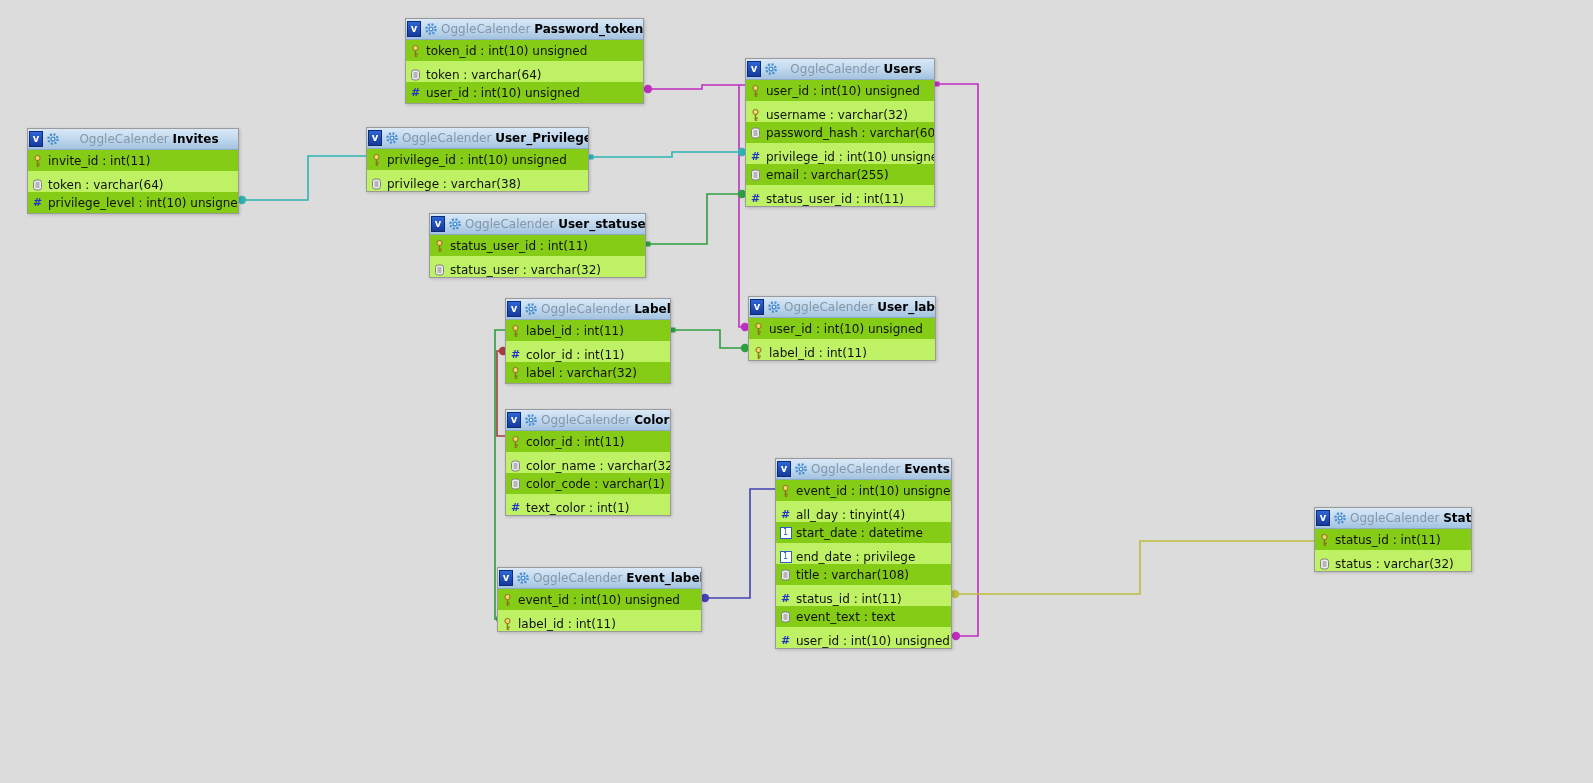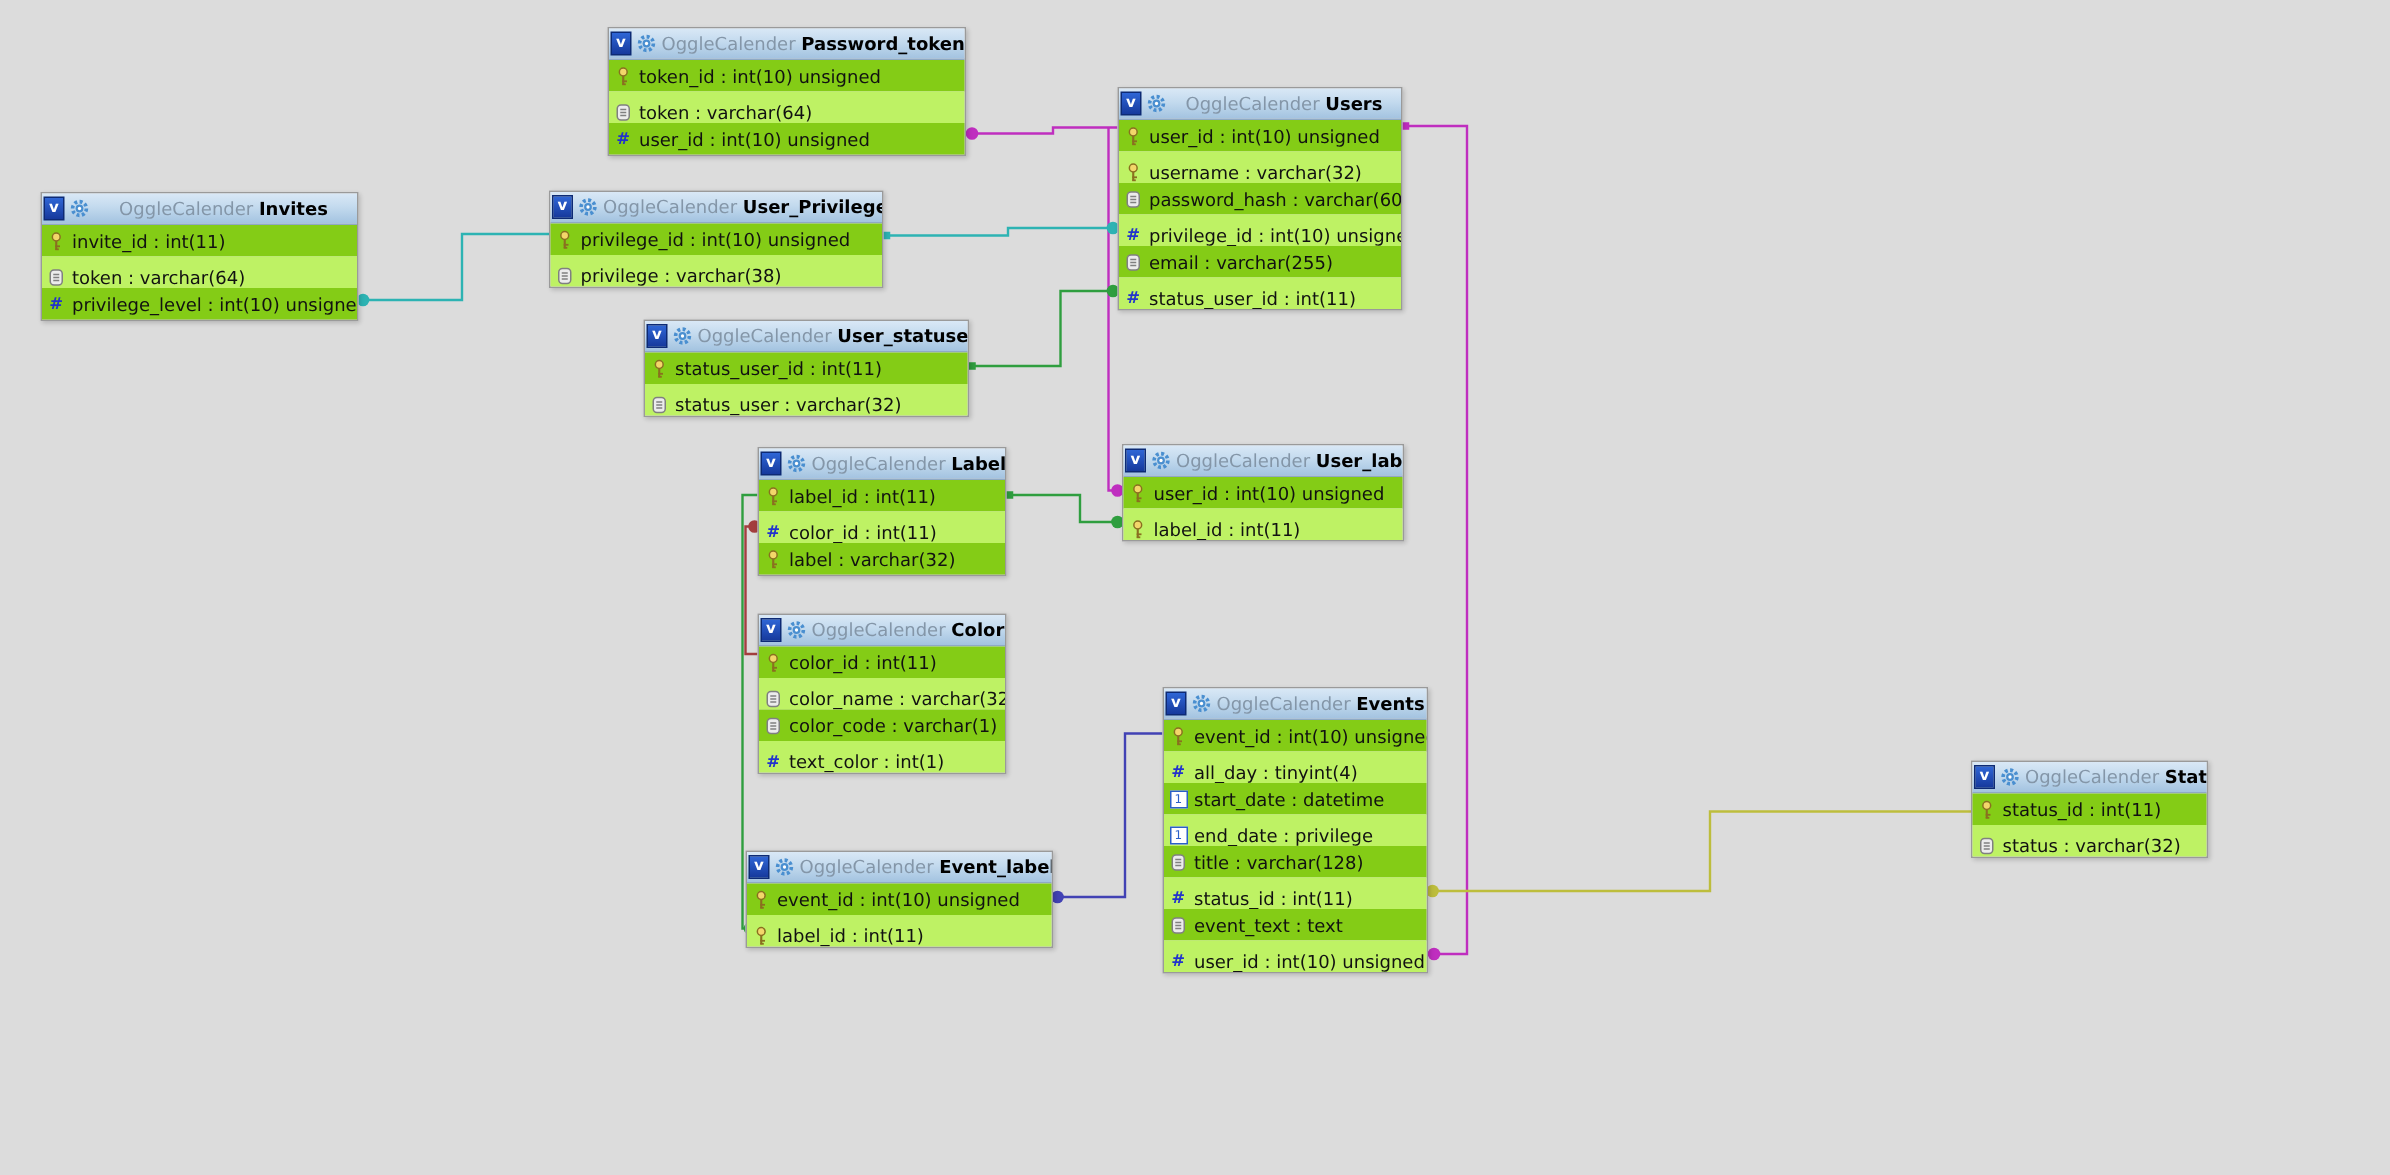--- a/index.html
+++ b/index.html
@@ -502,21 +502,21 @@
         </div>
         <div class="col-row even">
           <span class="col-icon">
             <svg width="11" height="14" viewBox="0 0 11 14">
               <rect x="1.5" y="2" width="8" height="10" rx="2.5" fill="#ececec" stroke="#808080" stroke-width="1"></rect>
               <line x1="3.5" y1="5" x2="7.5" y2="5" stroke="#808080" stroke-width="1"></line>
               <line x1="3.5" y1="7" x2="7.5" y2="7" stroke="#808080" stroke-width="1"></line>
               <line x1="3.5" y1="9" x2="7.5" y2="9" stroke="#808080" stroke-width="1"></line>
             </svg>
           </span>
-          <span class="col-text">title : varchar(128)</span>
+          <span class="col-text">title : varchar(108)</span>
         </div>
         <div class="col-row odd">
           <span class="col-icon">
             <span class="fk-glyph">#</span>
           </span>
           <span class="col-text">status_id : int(11)</span>
         </div>
         <div class="col-row even">
           <span class="col-icon">
             <svg width="11" height="14" viewBox="0 0 11 14">

